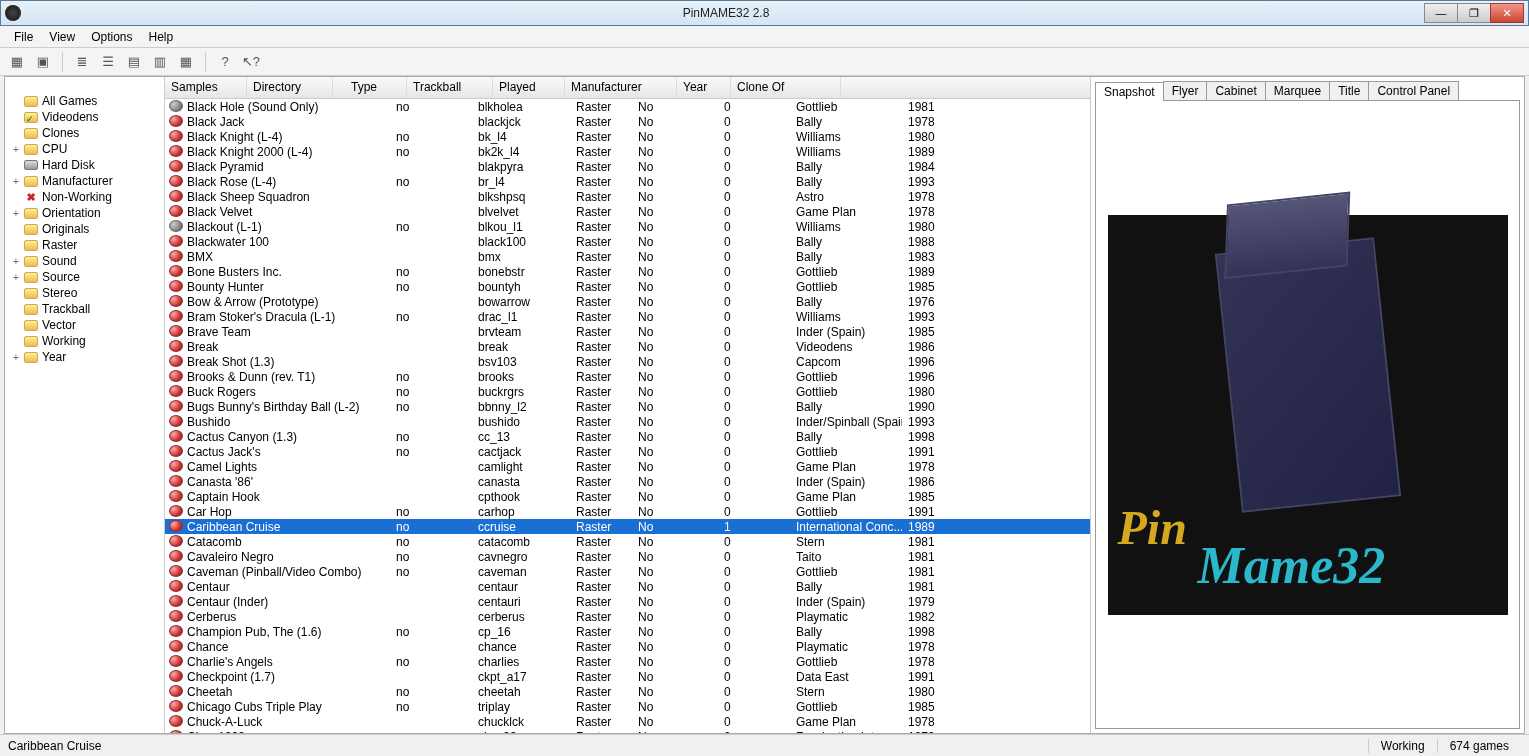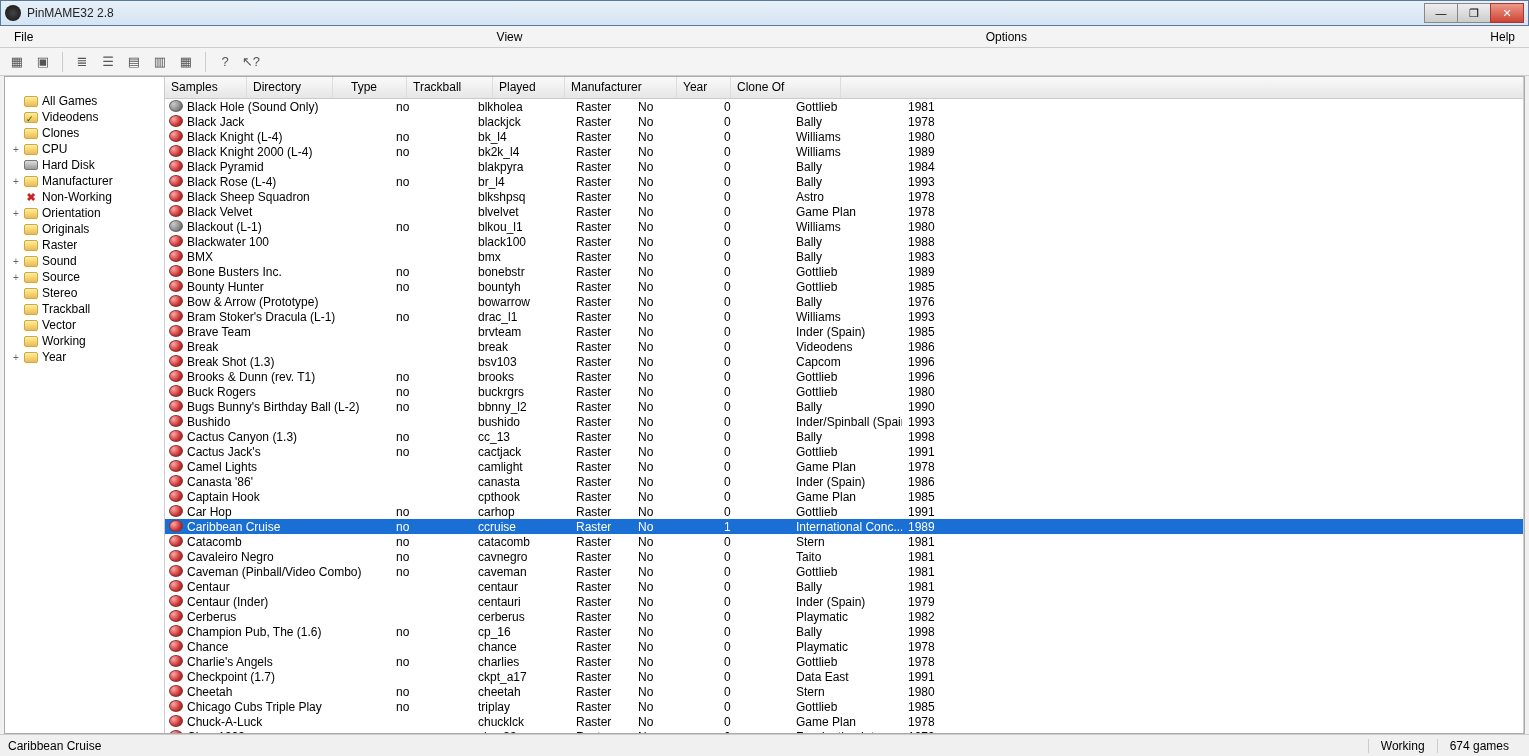--- a/index.html
+++ b/index.html
@@ -1,27 +1,27 @@
 <!DOCTYPE html>
 <html><head>
 <meta charset="utf-8">
 <style>
 * { box-sizing: border-box; margin: 0; padding: 0; }
 body { font-family: "Segoe UI", Tahoma, sans-serif; font-size: 12px; background: #f0f0f0; overflow: hidden; width: 1529px; height: 756px; }
 
 
-.titlebar { height: 14px; background: linear-gradient(#e8f0f8, #d4e4f4); border: 1px solid #5a7a9a; display: flex; align-items: center; padding: 12px 4px; }
+.titlebar { height: 14px; background: linear-gradient(#e8f0f8, #d4e4f4); border: 1px solid #5a7a9a; display: flex; align-items: center; padding: 12px 4px; text-align: center; }
 .titlebar .app-icon { width: 16px; height: 16px; border-radius: 50%; background: radial-gradient(#444,#111); margin-right: 6px; }
 .titlebar .title { flex: 1; color: #222; }
 .winbtns { display: flex; gap: 0; margin-left: auto; }
 .winbtn { width: 34px; height: 20px; border: 1px solid #888; background: linear-gradient(#eee,#ccc); display: flex; align-items: center; justify-content: center; font-size: 11px; line-height: 1; margin-left: -1px; }
 .winbtn.close { background: linear-gradient(#e98,#c43); color: #fff; border-color: #a33; }
 
 
-.menubar { height: 22px; background: #f4f4f4; display: flex; align-items: center; padding: 0 6px; border-bottom: 1px solid #ccc; justify-content: space-between; }
+.menubar { height: 22px; background: #f4f4f4; display: flex; align-items: center; padding: 0 6px; border-bottom: 1px solid #ccc; }
 .menubar .menu { padding: 2px 8px; cursor: default; }
 
 
 .toolbar { height: 28px; background: #f4f4f4; display: flex; align-items: center; padding: 0 6px; border-bottom: 1px solid #ccc; gap: 4px; }
 .tbtn { width: 22px; height: 22px; border: 1px solid transparent; display: flex; align-items: center; justify-content: center; font-size: 13px; color: #555; }
 .tsep { width: 1px; height: 20px; background: #ccc; margin: 0 4px; }
 
 
 .main { position: absolute; top: 76px; left: 0; right: 0; bottom: 22px; display: flex; background: #fff; border: 1px solid #aaa; margin: 0 4px; }
 
@@ -839,20 +839,37 @@
           <div class="cell c-type">Raster</div>
           <div class="cell c-track">No</div>
           <div class="cell c-play">0</div>
           <div class="cell c-manu">Fascination Int.</div>
           <div class="cell c-year">1979</div>
           <div class="cell c-clone"></div>
         </div>
       </div>
   </div>
 
+  <div class="preview">
+    <div class="tabs" id="ptabs">
+        <div class="tab active">Snapshot</div>
+        <div class="tab">Flyer</div>
+        <div class="tab">Cabinet</div>
+        <div class="tab">Marquee</div>
+        <div class="tab">Title</div>
+        <div class="tab">Control Panel</div>
+      </div>
+    <div class="tabbody">
+      <div class="splash">
+        <div class="cab"></div>
+        <div class="text1">Pin</div>
+        <div class="text2">Mame32</div>
+      </div>
+    </div>
+  </div>
 
 </div>
 
 <div class="statusbar">
   <div class="first">Caribbean Cruise</div>
   <div class="sect">Working</div>
   <div class="sect">674 games</div>
 </div>
 
 </body></html>

